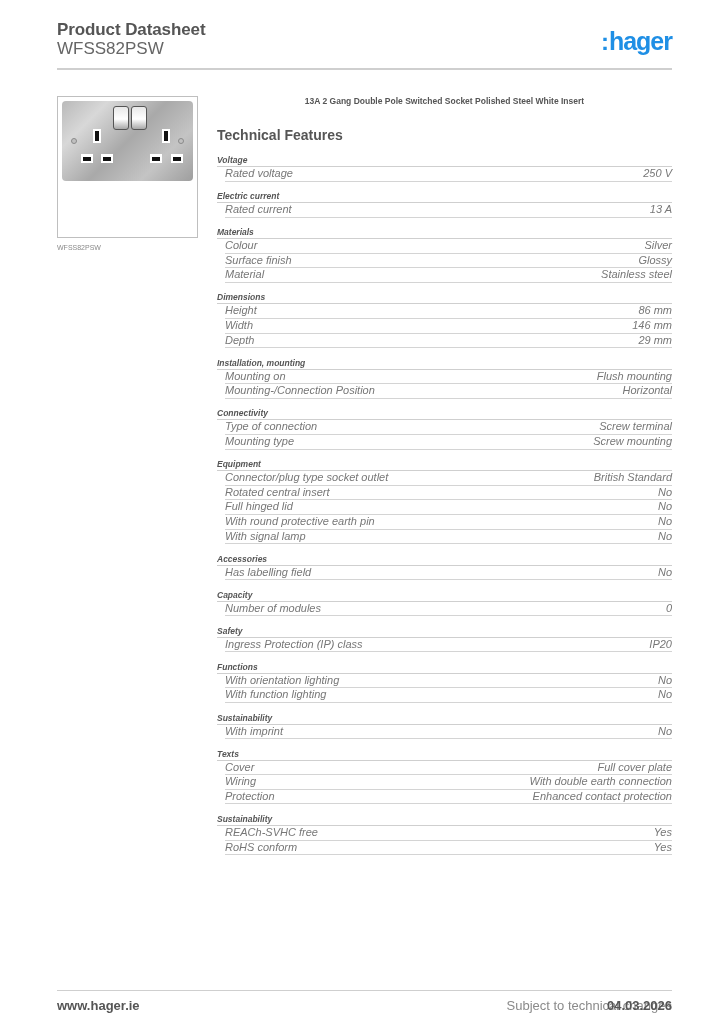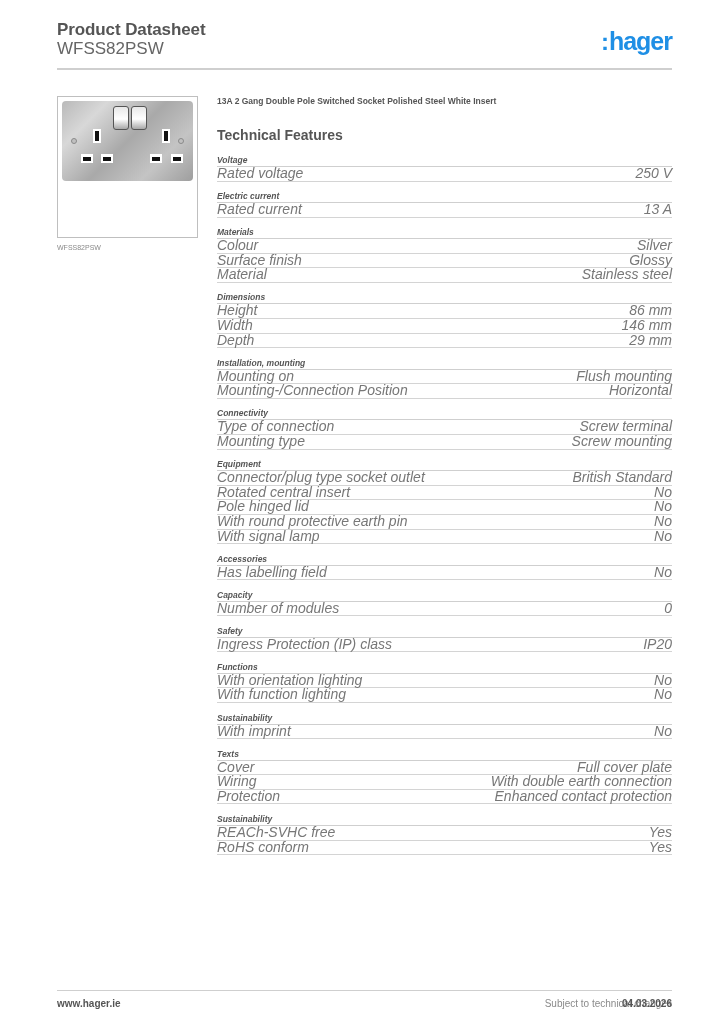--- a/index.html
+++ b/index.html
@@ -21,31 +21,31 @@
   .screw { position: absolute; top: 37px; width: 6px; height: 6px; border-radius: 50%; border: 1px solid #8a8a8a; background: #c0c0c0; }
   .pin { position: absolute; background: #fff; }
   .pin::after { content: ""; position: absolute; background: #111; }
   .pin.earth { width: 8px; height: 14px; top: 28px; }
   .pin.earth::after { left: 2px; top: 2px; width: 4px; height: 10px; }
   .pin.live { width: 12px; height: 9px; top: 53px; }
   .pin.live::after { left: 2px; top: 2.5px; width: 8px; height: 4px; }
   .image-caption { position: absolute; left: 57px; top: 244px; font-size: 7px; color: #8a8a8a; }
 
   .content { position: absolute; left: 217px; top: 96px; width: 455px; }
-  .product-name { font-size: 8.5px; font-weight: bold; color: #555; line-height: 10px; }
+  .product-name { font-size: 8.5px; font-weight: bold; color: #555; line-height: 10px; text-align: center; }
   .section-title { margin-top: 24px; font-size: 14px; font-weight: bold; color: #555; line-height: 10px; }
   .groups { margin-top: 15px; font-style: italic; }
   .group { margin-bottom: 9.5px; }
   .group-title { font-size: 8.5px; font-weight: bold; color: #555; line-height: 11px; height: 12px; border-bottom: 1.5px solid #cfcfcf; }
-  .row { display: flex; justify-content: space-between; font-size: 14px; color: #777; height: 14.6px; line-height: 13px; border-bottom: 1.5px solid #d4d4d4; }
+  .row { display: flex; justify-content: space-between; font-size: 11px; color: #777; height: 14.6px; line-height: 13px; border-bottom: 1.5px solid #d4d4d4; margin-left: 8px; }
   .row .label { white-space: nowrap; }
   .row .value { white-space: nowrap; text-align: right; }
 
   .footer-rule { position: absolute; left: 57px; top: 990px; width: 615px; height: 1px; background: #cfcfcf; }
-  .footer { position: absolute; left: 57px; top: 998px; width: 615px; height: 12px; font-size: 10px; }
+  .footer { position: absolute; left: 57px; top: 998px; width: 615px; height: 12px; font-size: 13px; }
   .footer .site { position: absolute; left: 0; font-weight: bold; color: #555; }
   .footer .note { position: absolute; left: 0; right: 0; text-align: right; color: #8a8a8a; }
   .footer .date { position: absolute; right: 0; font-weight: bold; color: #555; }
 </style>
 </head>
 <body>
 
 <div class="header">
   <div class="doc-title">Product Datasheet</div>
   <div class="doc-code">WFSS82PSW</div>
@@ -143,21 +143,21 @@
         <div class="group-title">Equipment</div>
         <div class="row">
           <span class="label">Connector/plug type socket outlet</span>
           <span class="value">British Standard</span>
         </div>
         <div class="row">
           <span class="label">Rotated central insert</span>
           <span class="value">No</span>
         </div>
         <div class="row">
-          <span class="label">Pole hinged lid</span>
+          <span class="label">Full hinged lid</span>
           <span class="value">No</span>
         </div>
         <div class="row">
           <span class="label">With round protective earth pin</span>
           <span class="value">No</span>
         </div>
         <div class="row">
           <span class="label">With signal lamp</span>
           <span class="value">No</span>
         </div>

